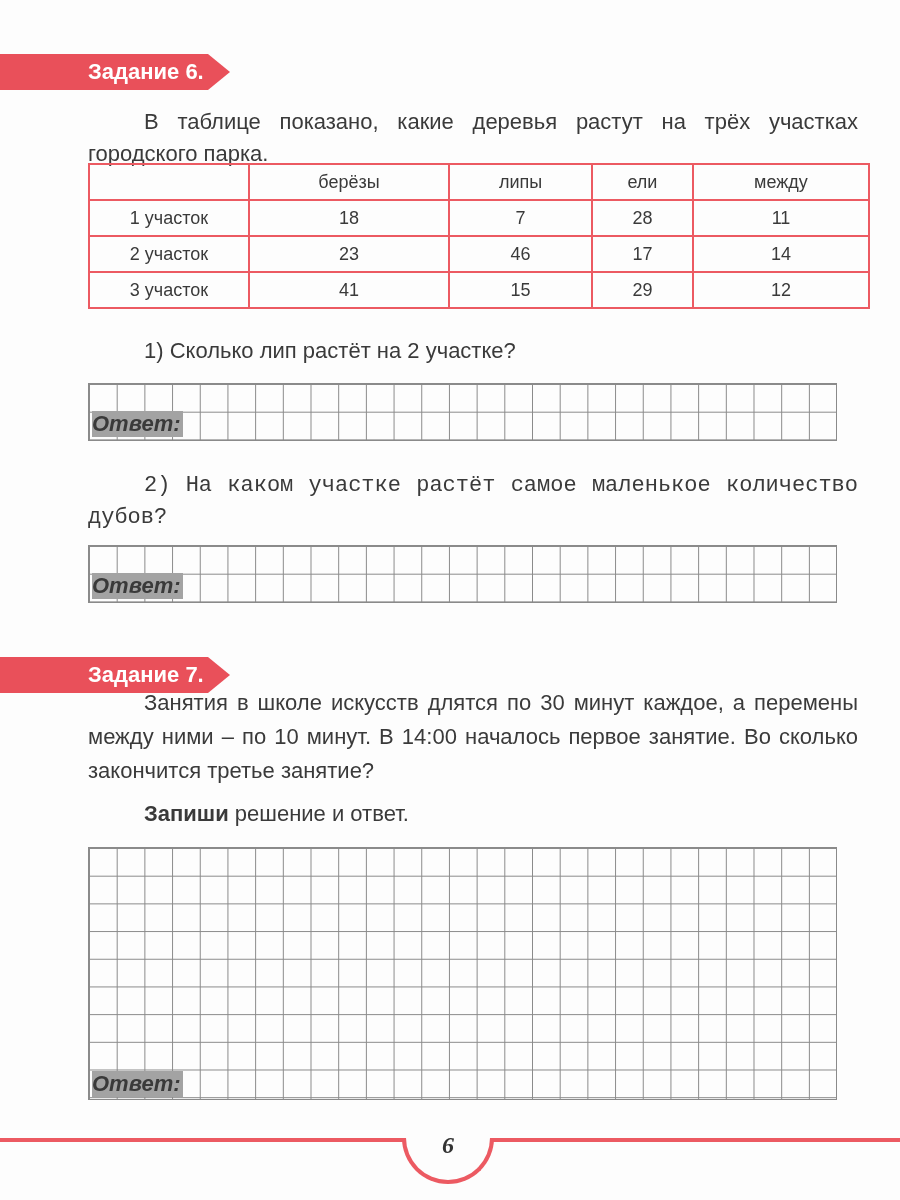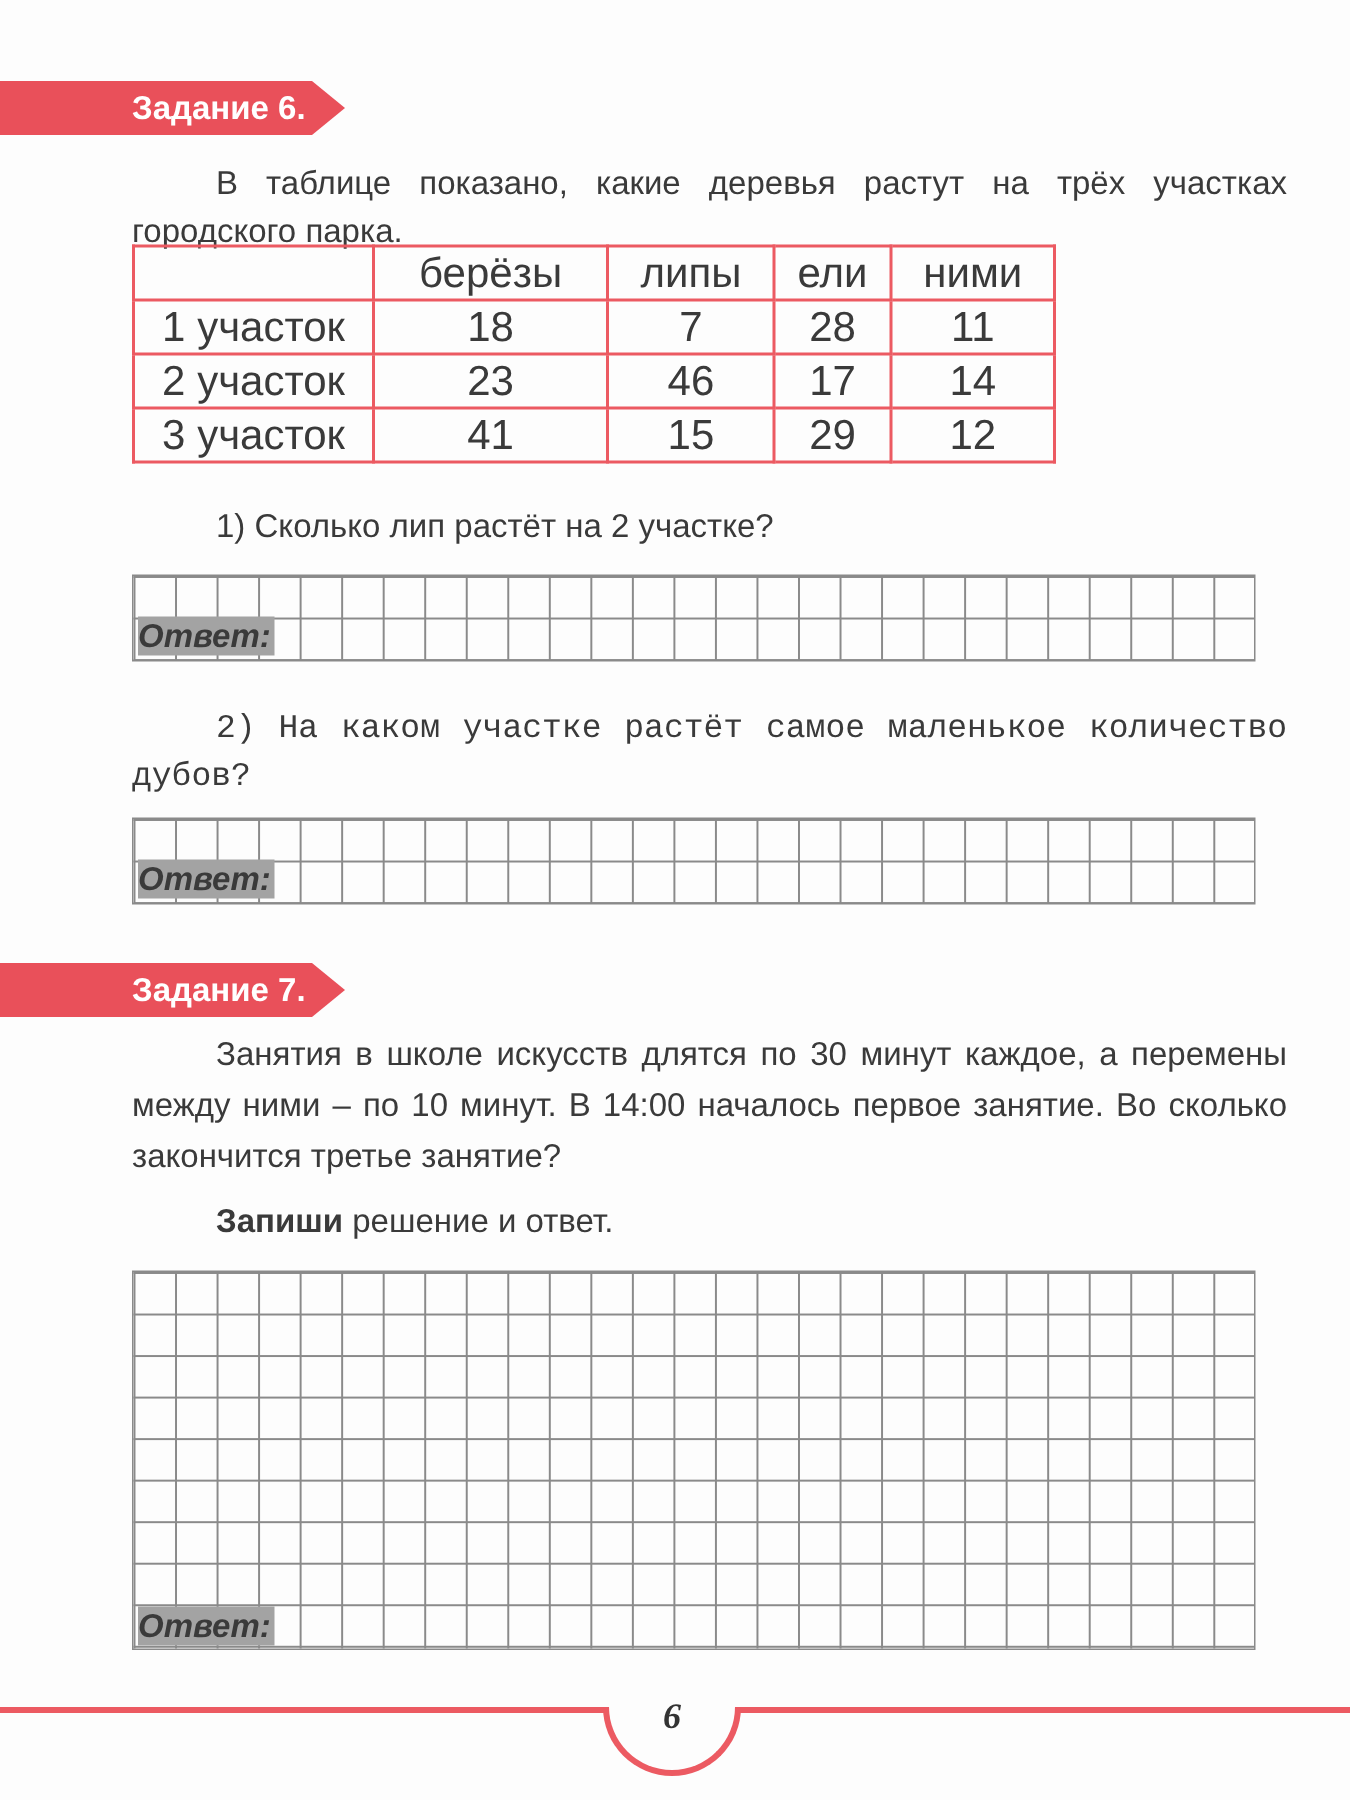--- a/index.html
+++ b/index.html
@@ -4,21 +4,21 @@
 <style>
   html, body { margin:0; padding:0; }
   body { width:900px; height:1200px; background:#fdfdfd; position:relative; overflow:hidden;
          font-family:"Liberation Sans", sans-serif; color:#3a3a3a; }
   .banner { position:absolute; left:0; height:36px; display:flex; }
   .banner .bar { height:36px; background:#e9505a; display:flex; align-items:center; padding-left:88px; padding-right:4px;
                  color:#fff; font-weight:bold; font-size:22px; }
   .banner .tip { width:0; height:0; border-top:18px solid transparent; border-bottom:18px solid transparent; border-left:22px solid #e9505a; }
   .para { position:absolute; left:88px; width:770px; font-size:22px; line-height:32px; text-align:justify; }
   .indent { text-indent:56px; }
-  table.trees { position:absolute; left:88px; top:163px; width:616px; border-collapse:collapse; font-size:28px; }
+  table.trees { position:absolute; left:88px; top:163px; width:782px; border-collapse:collapse; font-size:18px; }
   table.trees td, table.trees th { border:2px solid #ec5a62; height:34px; padding:0; text-align:center; font-weight:normal; color:#3a3a3a; }
   table.trees td.rowlabel { width:158px; }
   .grid { position:absolute; left:88px; border:1px solid #8a8a8a;
           background-image:
             linear-gradient(to right, #8a8a8a 1px, transparent 1px),
             linear-gradient(to bottom, #8a8a8a 1px, transparent 1px);
           background-size:27.7px 27.7px; }
   .answer-label { position:absolute; left:92px; font-weight:bold; font-style:italic; font-size:22px; color:#3a3a3a;
                   background:#a3a3a3; padding-right:2px; line-height:26px; }
   .footer-line { position:absolute; left:0; top:1138px; width:900px; height:4px; background:#ec5a62; }
@@ -37,21 +37,21 @@
 
 <div class="para indent" style="top:92px;margin-top:14px;">В таблице показано, какие деревья растут на трёх участках городского парка.</div>
 
 <table class="trees">
   <tbody>
       <tr>
     <th class="rowlabel"></th>
     <th>берёзы</th>
     <th>липы</th>
     <th>ели</th>
-    <th>ними</th>
+    <th>между</th>
   </tr>
   <tr>
     <td class="rowlabel">1 участок</td>
     <td>18</td>
     <td>7</td>
     <td>28</td>
     <td>11</td>
   </tr>
   <tr>
     <td class="rowlabel">2 участок</td>
@@ -73,21 +73,21 @@
 <div class="para indent" style="top:335px;">1) Сколько лип растёт на 2 участке?</div>
 
 <div class="grid" style="top:383px; width:747px; height:56px;"></div>
 <div class="answer-label" style="top:411px;">Ответ:</div>
 
 <div class="para indent" style="top:470px;font-family:Liberation Mono, monospace;">2) На каком участке растёт самое маленькое количество дубов?</div>
 
 <div class="grid" style="top:545px; width:747px; height:56px;"></div>
 <div class="answer-label" style="top:573px;">Ответ:</div>
 
-<div class="banner" style="top:642px;">
+<div class="banner" style="top:657px;">
   <div class="bar">Задание 7.</div>
   <div class="tip"></div>
 </div>
 
 <div class="para indent" style="top:686px; line-height:34px;">Занятия в школе искусств длятся по 30 минут каждое, а перемены между ними – по 10 минут. В 14:00 началось первое занятие. Во сколько закончится третье занятие?</div>
 
 <div class="para indent" style="top:798px; ">
   <b>Запиши</b><span> решение и ответ.</span>
 </div>
 

